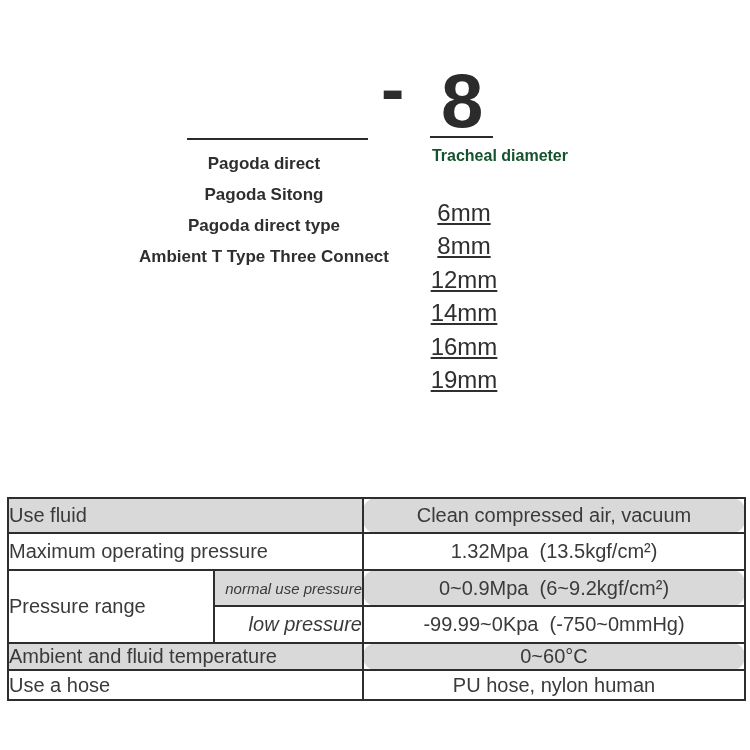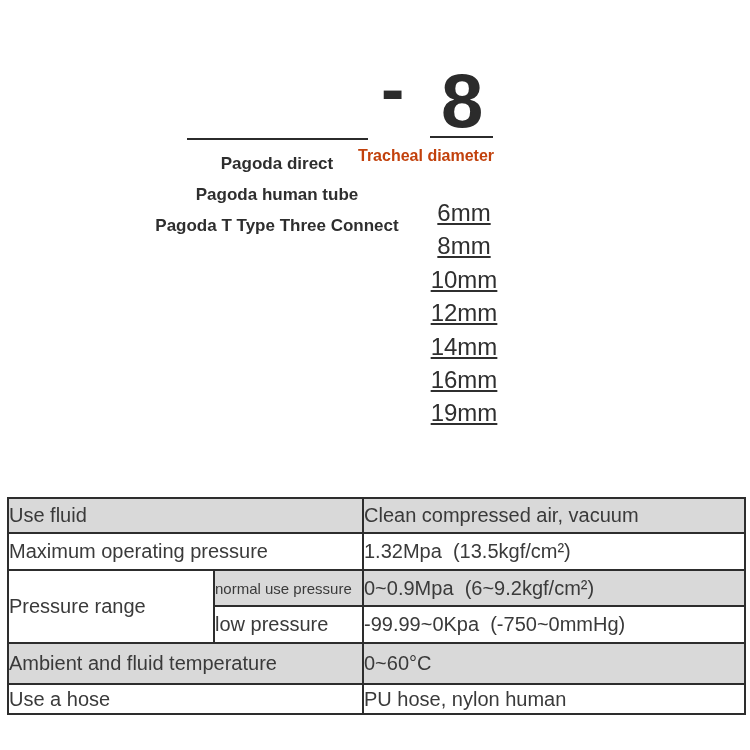--- a/index.html
+++ b/index.html
@@ -40,31 +40,31 @@
   .underline-size {
     position: absolute;
     left: 430px; top: 136px;
     width: 63px; height: 2px;
     background: #2b2b2b;
   }
   .size-label {
     position: absolute;
     left: 358px; top: 147px;
     width: 210px;
-    text-align: left;
+    text-align: right;
     font-size: 16px;
     font-weight: bold;
-    color: #c2410c;
+    color: #14532d;
     white-space: nowrap;
   }
 
   
   .type-list {
     position: absolute;
-    left: 147px; top: 148px;
+    left: 134px; top: 148px;
     width: 260px;
     text-align: center;
     font-weight: bold;
     font-size: 17px;
     color: #2e2e2e;
   }
   .type-item {
     height: 31px;
     line-height: 31px;
     white-space: nowrap;
@@ -100,49 +100,50 @@
     vertical-align: middle;
   }
   .shade { background: #d9d9d9; margin-left: 38px; }
   .lab {
     padding-left: 26px;
     font-size: 20px;
     text-align: left;
     white-space: nowrap;
   }
   .val {
-    text-align: left;
+    text-align: center;
     white-space: pre;
     font-size: 20px;
+    border-radius: 13px;
   }
   .sm { font-size: 20px; }
-  .sub { text-align: left; font-size: 20px; white-space: nowrap; }
+  .sub { text-align: right; font-size: 20px; white-space: nowrap; font-style: italic; }
   .sub-sm { font-size: 15px; }
 </style>
 </head>
 <body>
 
 <div class="page">
 
   <div class="code-dash">-</div>
   <div class="code-size">8</div>
   <div class="underline-types"></div>
   <div class="underline-size"></div>
   <div class="size-label">Tracheal diameter</div>
 
   <div class="type-list">
     <div class="type-item">Pagoda direct</div>
-    <div class="type-item">Pagoda human tube</div>
-    <div class="type-item">Pagoda T Type Three Connect</div>
+    <div class="type-item">Pagoda Sitong</div>
+    <div class="type-item">Pagoda direct type</div>
+    <div class="type-item">Ambient T Type Three Connect</div>
   </div>
 
   <div class="size-list">
     <div class="size-item">6mm</div>
     <div class="size-item">8mm</div>
-    <div class="size-item">10mm</div>
     <div class="size-item">12mm</div>
     <div class="size-item">14mm</div>
     <div class="size-item">16mm</div>
     <div class="size-item">19mm</div>
   </div>
 
   <table class="spec">
     <colgroup>
       <col style="width:206px">
       <col style="width:149px">
@@ -159,21 +160,21 @@
       </tr>
       <tr style="height:36px">
         <td rowspan="2" class="lab">Pressure range</td>
         <td class="sub sub-sm shade">normal use pressure</td>
         <td class="val sm shade">0~0.9Mpa  (6~9.2kgf/cm²)</td>
       </tr>
       <tr style="height:37px">
         <td class="sub">low pressure</td>
         <td class="val sm">-99.99~0Kpa  (-750~0mmHg)</td>
       </tr>
-      <tr style="height:41px">
+      <tr style="height:27px">
         <td colspan="2" class="lab shade">Ambient and fluid temperature</td>
         <td class="val sm shade">0~60°C</td>
       </tr>
       <tr style="height:30px">
         <td colspan="2" class="lab">Use a hose</td>
         <td class="val">PU hose, nylon human</td>
       </tr>
     </tbody>
   </table>
 

